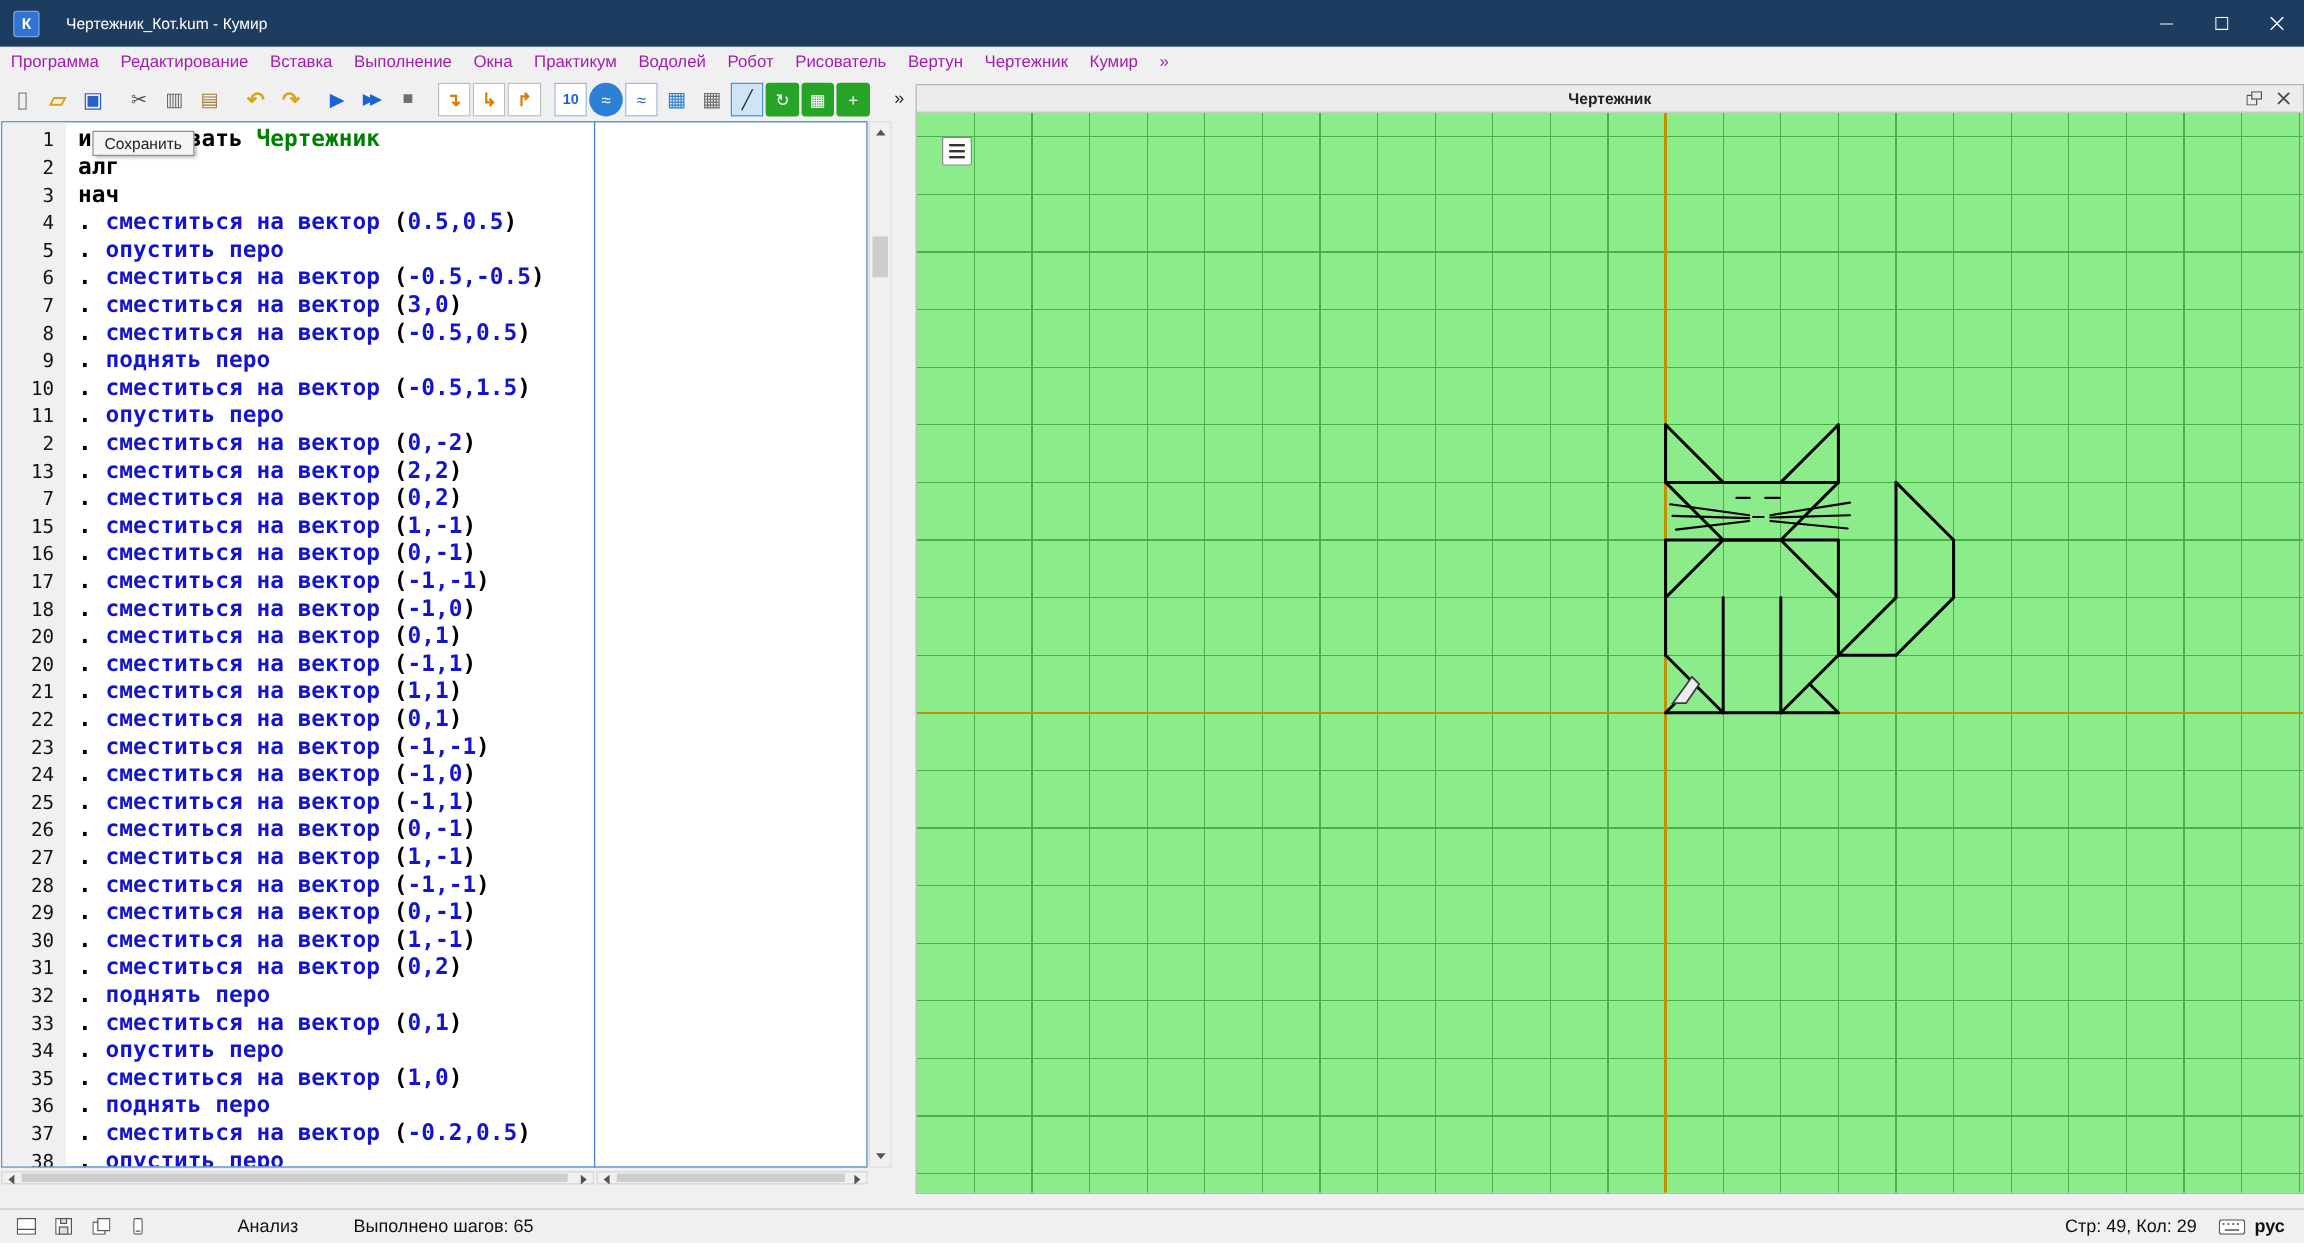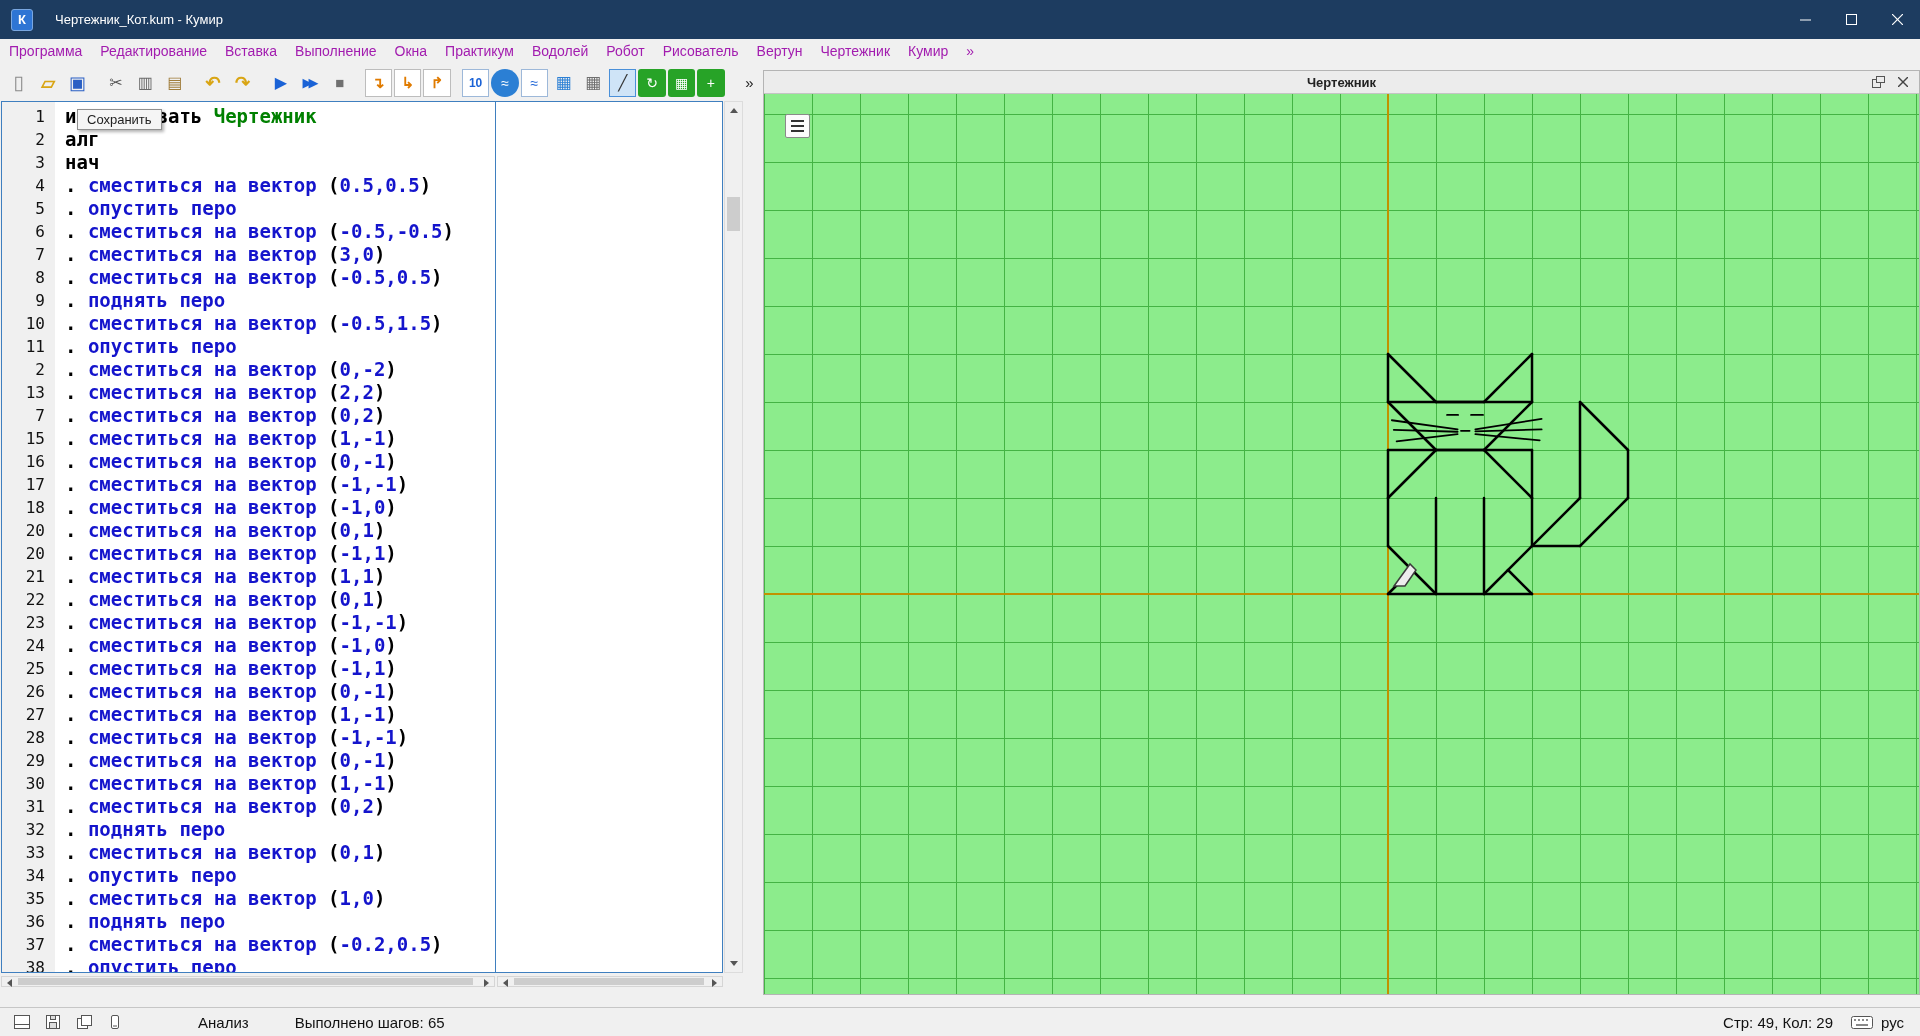--- a/index.html
+++ b/index.html
@@ -95,21 +95,21 @@
 
   
   .statusbar{position:absolute;left:0;top:1007px;width:1920px;height:29px;background:#f0f0f0;
              border-top:1px solid #c6c6c6;box-sizing:border-box;display:flex;align-items:center;
              font-size:15px;color:#111;}
   .st-icon{width:18px;height:18px;margin-left:13px;display:flex;align-items:center;justify-content:center;}
   .st-mode{margin-left:74px;}
   .st-steps{margin-left:46px;}
   .st-cursor{margin-left:auto;}
   .st-kbd{margin-left:18px;display:flex;align-items:center;}
-  .st-lang{margin:0 16px 0 8px;font-weight:normal;}
+  .st-lang{margin:0 16px 0 8px;font-weight:bold;}
 </style>
 </head>
 <body>
 
 <div class="titlebar">
   <div class="app-icon">К</div>
   <div class="tb-title">Чертежник_Кот.kum - Кумир</div>
   <div class="winbtns">
     <div class="winbtn">
       <svg width="11" height="11">

